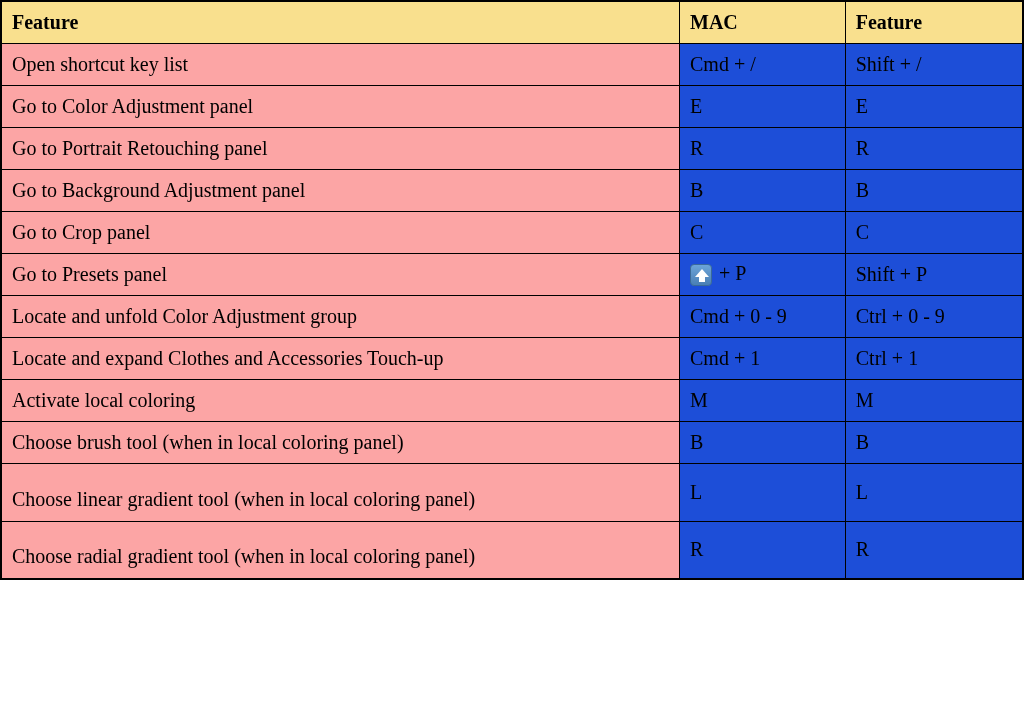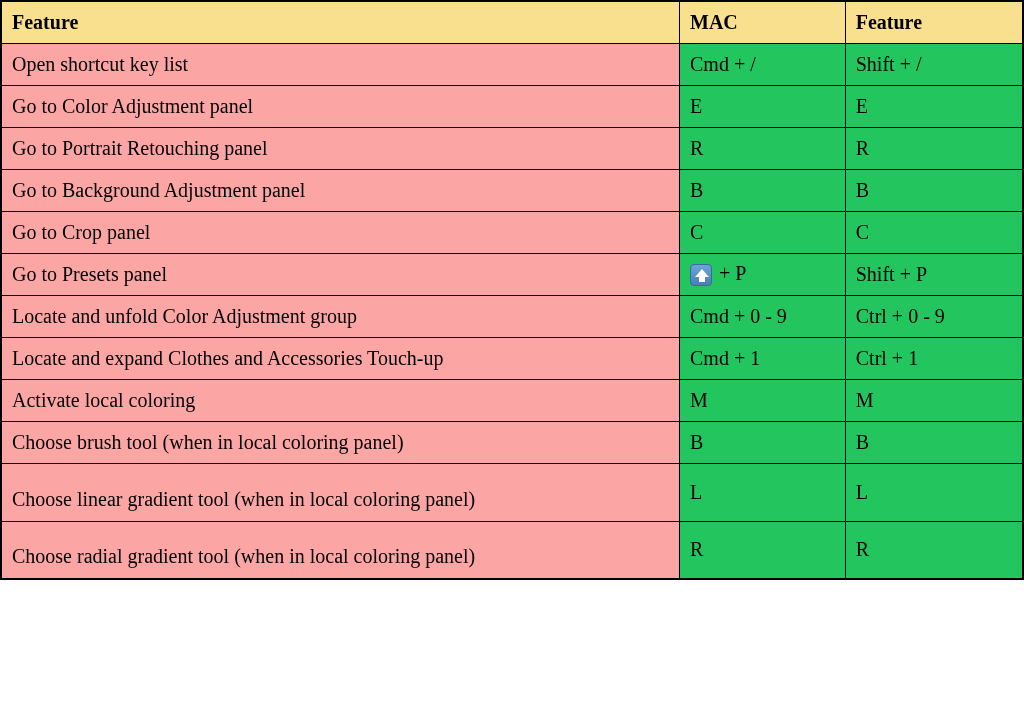--- a/index.html
+++ b/index.html
@@ -27,21 +27,21 @@
       height: 42px;
     }
     td {
       padding: 8px 10px;
       height: 42px;
     }
     td.feature {
       background: #fca5a5;
     }
     td.mac, td.win {
-      background: #22c55e;
+      background: #1d4ed8;
       margin-left: 44px;
     }
     td.feature.tall {
       height: 58px;
       vertical-align: bottom;
       padding-bottom: 10px;
       margin-top: 40px;
     }
     col.col-feature { width: 680px; }
     col.col-mac { width: 166px; }

